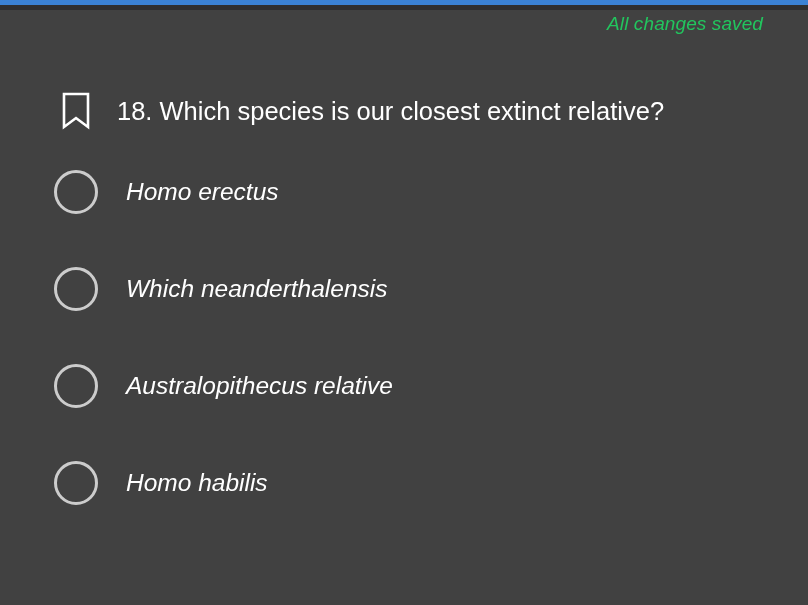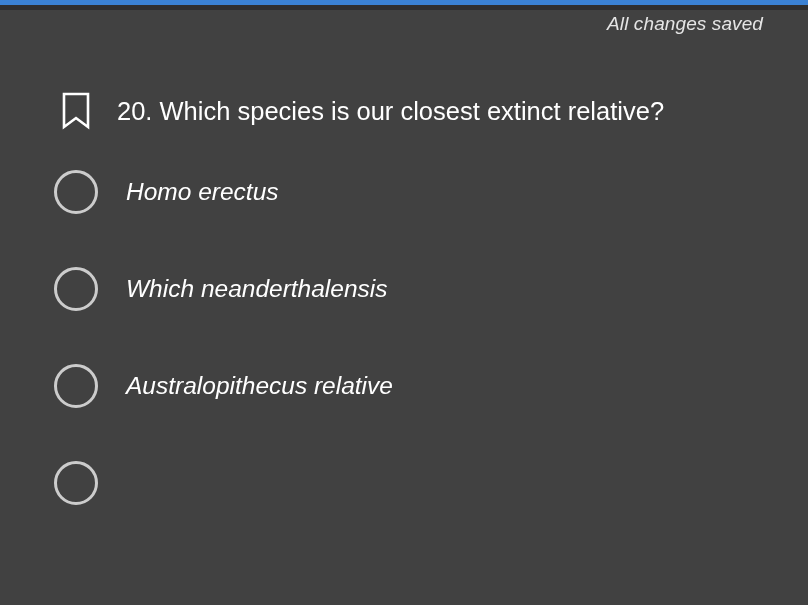--- a/index.html
+++ b/index.html
@@ -50,21 +50,21 @@
     left: 0;
     width: 808px;
     height: 30px;
   }
   #autosave-status {
     position: absolute;
     right: 45px;
     top: 4px;
     font-size: 19px;
     font-style: italic;
-    color: #e5e5e5;
+    color: #22c55e;
     letter-spacing: 0.1px;
     white-space: nowrap;
   }
 
   
   #question-row {
     position: absolute;
     top: 84px;
     left: 0;
     width: 808px;
@@ -141,21 +141,21 @@
 <div id="status-row">
   <div id="autosave-status">All changes saved</div>
 </div>
 
 <div id="question-row">
   <span id="bookmark-icon">
     <svg width="30" height="38" viewBox="0 0 30 38" aria-hidden="true">
       <path d="M3 2 L27 2 L27 35 L15 26 L3 35 Z" fill="none" stroke="#ffffff" stroke-width="2.6" stroke-linejoin="miter"></path>
     </svg>
   </span>
-  <span id="question-text">20. Which species is our closest extinct relative?</span>
+  <span id="question-text">18. Which species is our closest extinct relative?</span>
 </div>
 
 <div id="options-list">
 
   <div class="option-row">
     <span class="radio-outer" style="border-color: rgb(204, 204, 204);"></span>
     <span class="option-label">Homo erectus</span>
   </div>
 
   <div class="option-row">
@@ -163,15 +163,16 @@
     <span class="option-label">Which neanderthalensis</span>
   </div>
 
   <div class="option-row">
     <span class="radio-outer" style="border-color: rgb(204, 204, 204);"></span>
     <span class="option-label">Australopithecus relative</span>
   </div>
 
   <div class="option-row">
     <span class="radio-outer" style="border-color: rgb(204, 204, 204);"></span>
+    <span class="option-label">Homo habilis</span>
   </div>
 
 </div>
 
 </body></html>

